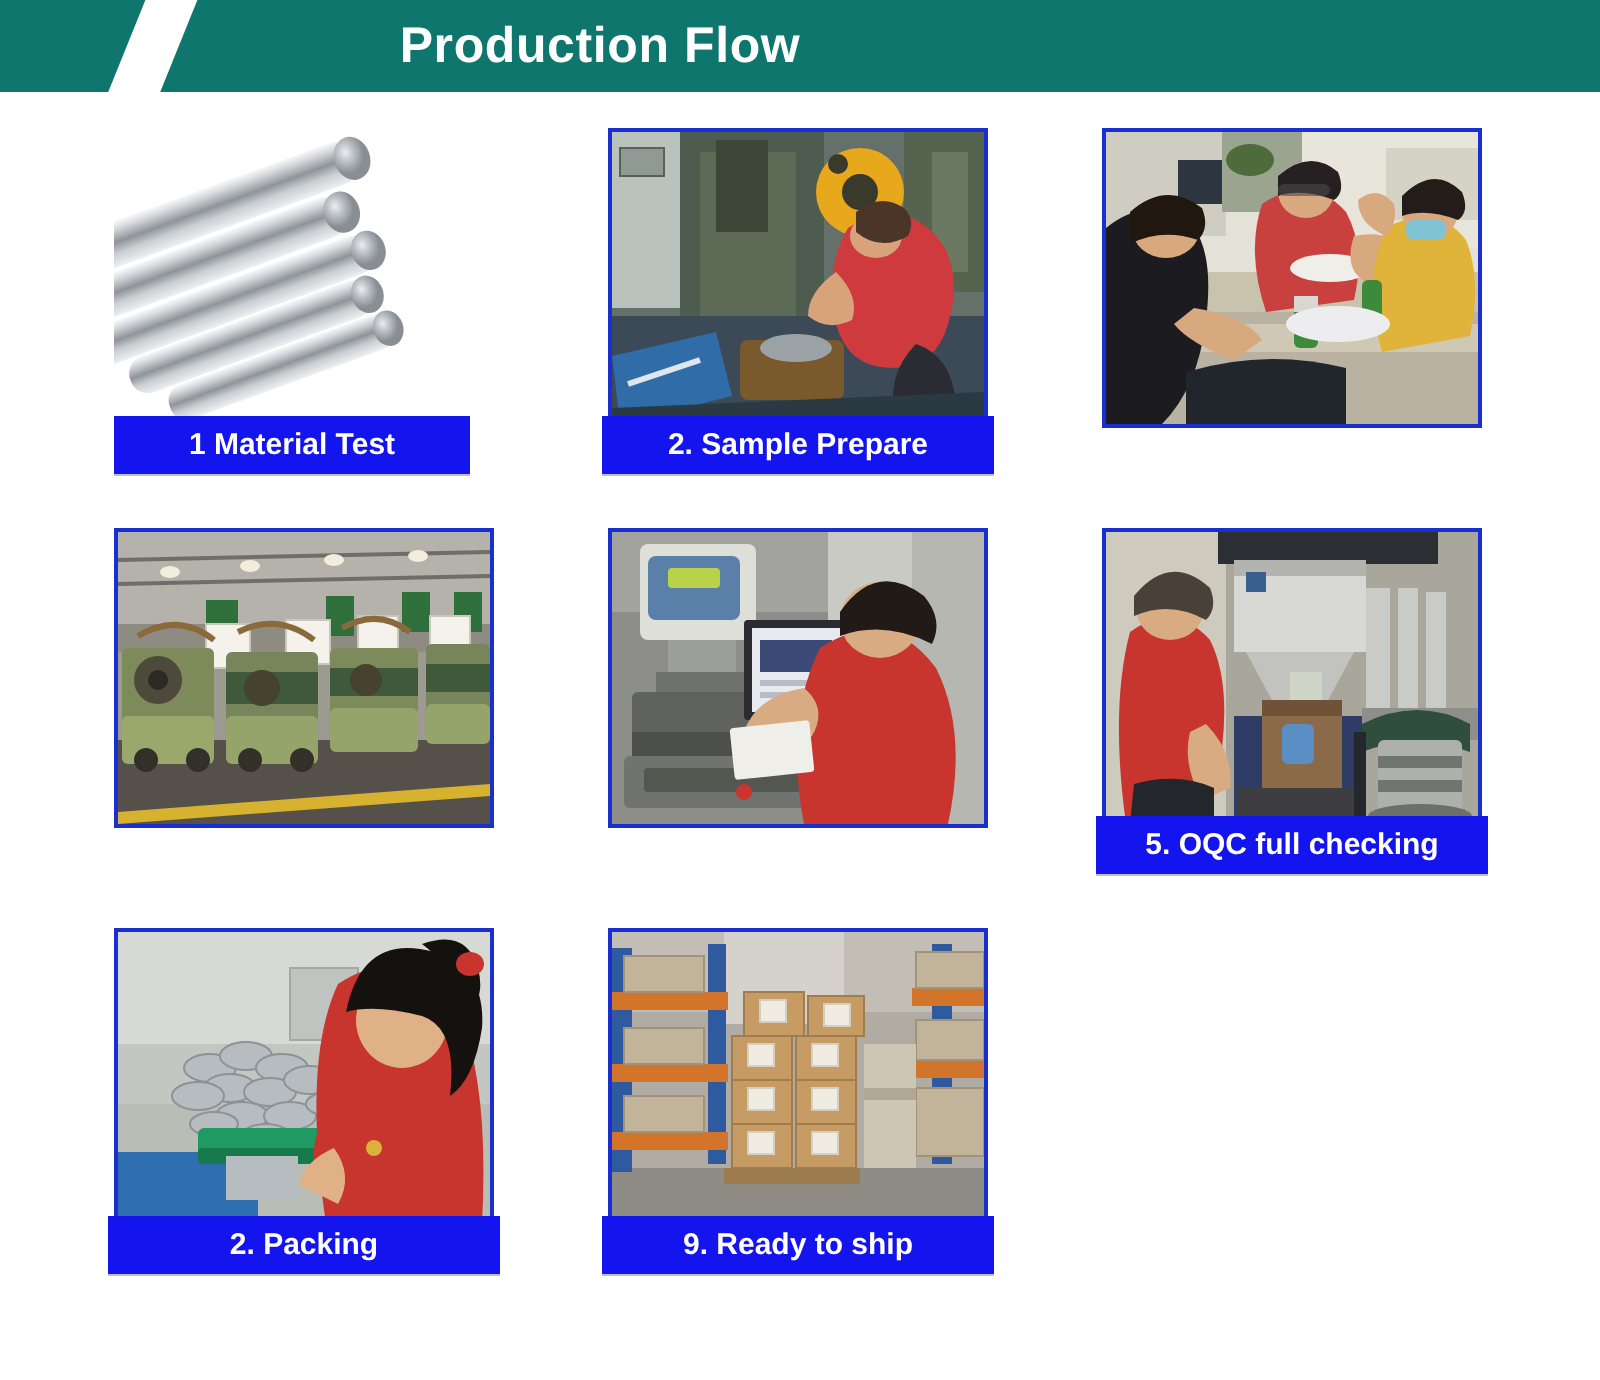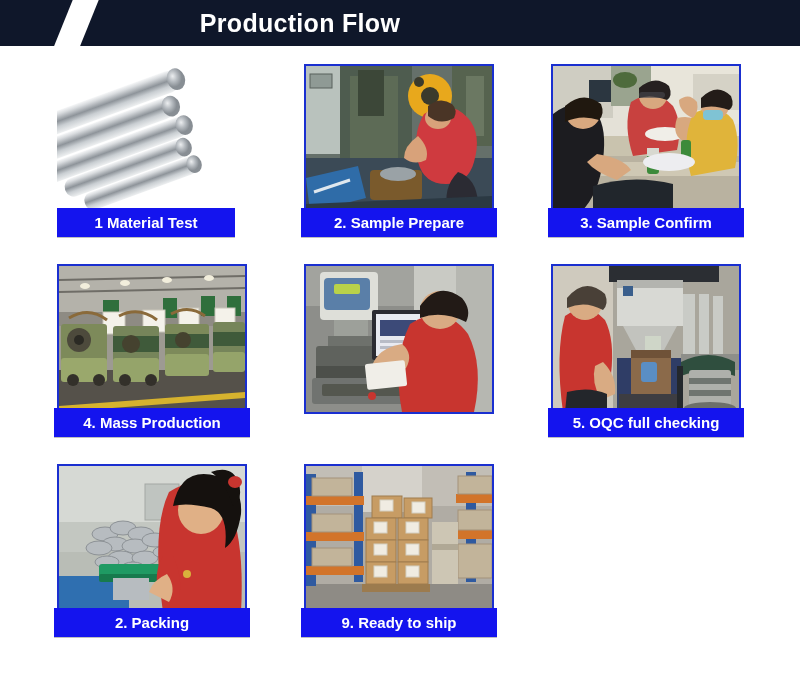--- a/index.html
+++ b/index.html
@@ -13,21 +13,21 @@
     position: relative;
     width: 800px; height: 690px;
     background: #ffffff;
   }
 
   
   .header {
     position: absolute;
     left: 0; top: 0;
     width: 800px; height: 46px;
-    background: #0f172a;
+    background: #0f766e;
     overflow: hidden;
   }
   .header-slash {
     position: absolute;
     left: 63px; top: -6px;
     width: 26px; height: 60px;
     background: #ffffff;
     transform: skewX(-22deg);
   }
   .header-title {
@@ -203,21 +203,20 @@
             <rect x="150" y="44" width="20" height="10" rx="4" fill="#7fc3d4"></rect>
             <path d="M140 52 q-14 -6 -14 -18 q10 -8 18 2 q2 10 -4 16 Z" fill="#d8a87f"></path>
             <rect x="94" y="82" width="12" height="26" rx="3" fill="#3c8a3a"></rect>
             <rect x="94" y="82" width="12" height="8" fill="#d8d8d0"></rect>
             <rect x="128" y="74" width="10" height="22" rx="3" fill="#3c8a3a"></rect>
             <ellipse cx="116" cy="96" rx="26" ry="9" fill="#ededf0"></ellipse>
             <path d="M40 120 q40 -12 80 -2 l0 28 l-80 0 Z" fill="#21262c"></path>
           </svg>
         </div>
       </div>
-      <div class="label wide">3. Sample Confirm</div>
     </div>
 
     <div class="card col0 row1">
       <div class="photo bordered">
         <div class="photo-inner">
           <svg width="186" height="146" viewBox="0 0 186 146">
             <rect width="186" height="146" fill="#9d9a92"></rect>
             <rect x="0" y="0" width="186" height="48" fill="#b4b2aa"></rect>
             <g stroke="#6f6d67" stroke-width="2">
               <line x1="0" y1="14" x2="186" y2="10"></line>
@@ -272,21 +271,20 @@
               <rect x="154" y="86" width="32" height="20" rx="3" fill="#95a46a"></rect>
             </g>
             <g stroke="#8a6a3a" stroke-width="3" fill="none">
               <path d="M10 52 q20 -12 38 2"></path>
               <path d="M60 50 q20 -10 38 4"></path>
               <path d="M112 48 q18 -10 34 2"></path>
             </g>
           </svg>
         </div>
       </div>
-      <div class="label wide">4. Mass Production</div>
     </div>
 
     <div class="card col1 row1">
       <div class="photo bordered">
         <div class="photo-inner">
           <svg width="186" height="146" viewBox="0 0 186 146">
             <rect width="186" height="146" fill="#8d8e8a"></rect>
             <rect x="0" y="0" width="186" height="40" fill="#a2a39e"></rect>
             <rect x="108" y="0" width="78" height="110" fill="#c9cac4"></rect>
             <rect x="150" y="0" width="36" height="146" fill="#b6b7b1"></rect>

